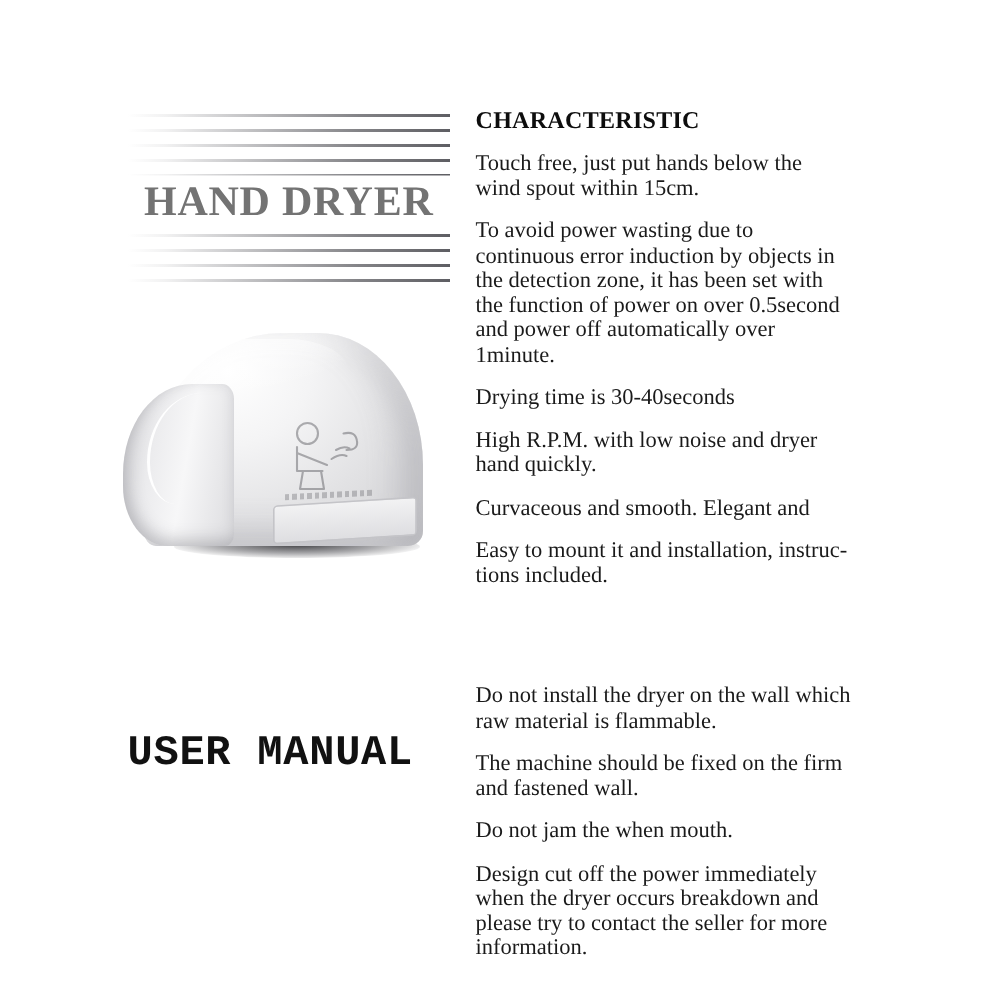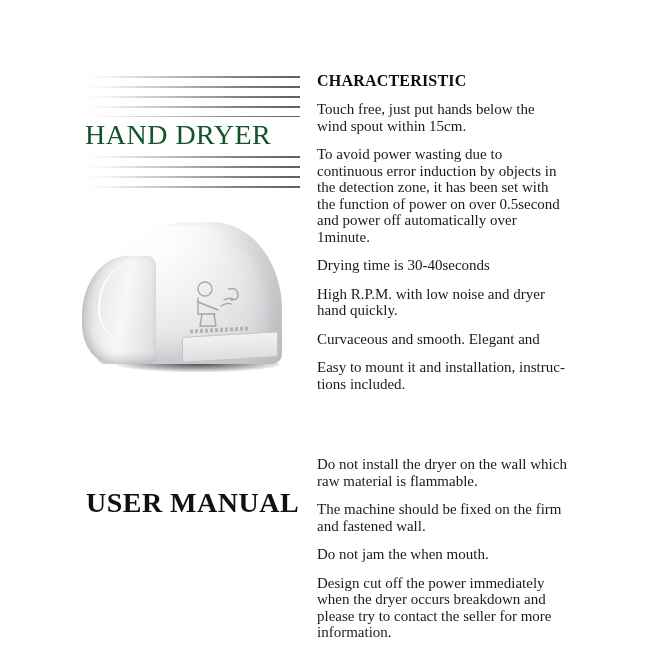--- a/index.html
+++ b/index.html
@@ -55,24 +55,25 @@
         rgba(95,95,100,0.78) 72%,
         rgba(85,85,90,0.95) 100%);
   }
   .banner-title {
     position: absolute;
     left: 0;
     right: 0;
     top: 43px;
     height: 36px;
     line-height: 36px;
+    text-align: center;
     font-size: 28px;
-    font-weight: normal;
+    font-weight: bold;
     letter-spacing: 0.5px;
-    color: #14532d;
+    color: #737373;
     background: #ffffff;
     white-space: nowrap;
   }
 
   
   .product {
     position: absolute;
     left: 82px;
     top: 218px;
     width: 215px;
@@ -159,26 +160,27 @@
     opacity: 0.6;
     transform: skewY(-3deg);
   }
 
   
   .user-manual {
     position: absolute;
     left: 85px;
     top: 487px;
     width: 215px;
-    text-align: center;
+    text-align: left;
     font-size: 28px;
     font-weight: bold;
     letter-spacing: 0.5px;
     color: #111111;
     white-space: nowrap;
+    font-family: Liberation Mono, monospace;
   }
 
   
   .right-col {
     position: absolute;
     left: 317px;
     top: 40px;
     width: 250px;
     margin-top: 32px;
   }

